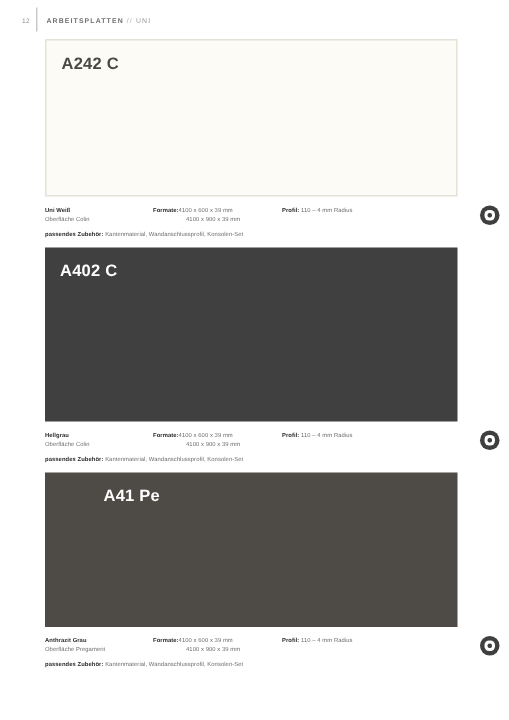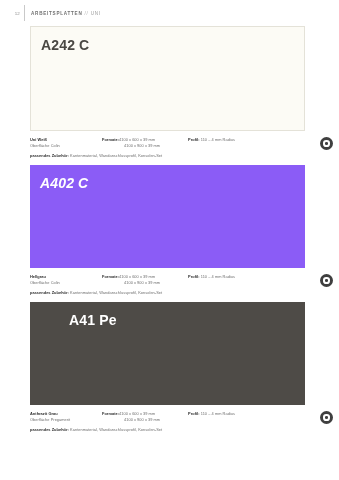--- a/index.html
+++ b/index.html
@@ -61,21 +61,21 @@
   }
   .swatch {
     position:relative;
     margin-left:30px;
     width:275px;
     display:flex;
     align-items:flex-start;
   }
   .swatch-label {
     margin:11px 0 0 10px;
-    font-size:14px;
+    font-size:11px;
     font-weight:bold;
     letter-spacing:.15px;
     line-height:1;
   }
   .swatch.light   { border:1px solid #e4e2d8; }
   .swatch.light .swatch-label { color:#4a4843; }
   .swatch.mid .swatch-label   { color:#ffffff; }
   .swatch.dark .swatch-label  { color:#ffffff;margin-left:39px; }
 
   
@@ -202,21 +202,21 @@
         </div>
         <div class="badge">
           <div class="ring">
             <div class="dot"></div>
           </div>
         </div>
       </div>
     </div>
 
     <div class="product">
-      <div class="swatch mid" style="background:#8b5cf6;height:103px;font-style:italic;">
+      <div class="swatch mid" style="background:#404040;height:116px;">
         <div class="swatch-label">A402 C</div>
       </div>
       <div class="specs">
         <div class="spec-cols">
           <div class="col-name">
             <div class="spec-title">Hellgrau</div>
             <div class="spec-sub">Oberfläche Colin</div>
           </div>
           <div class="col-format">
             <div class="spec-kv">

